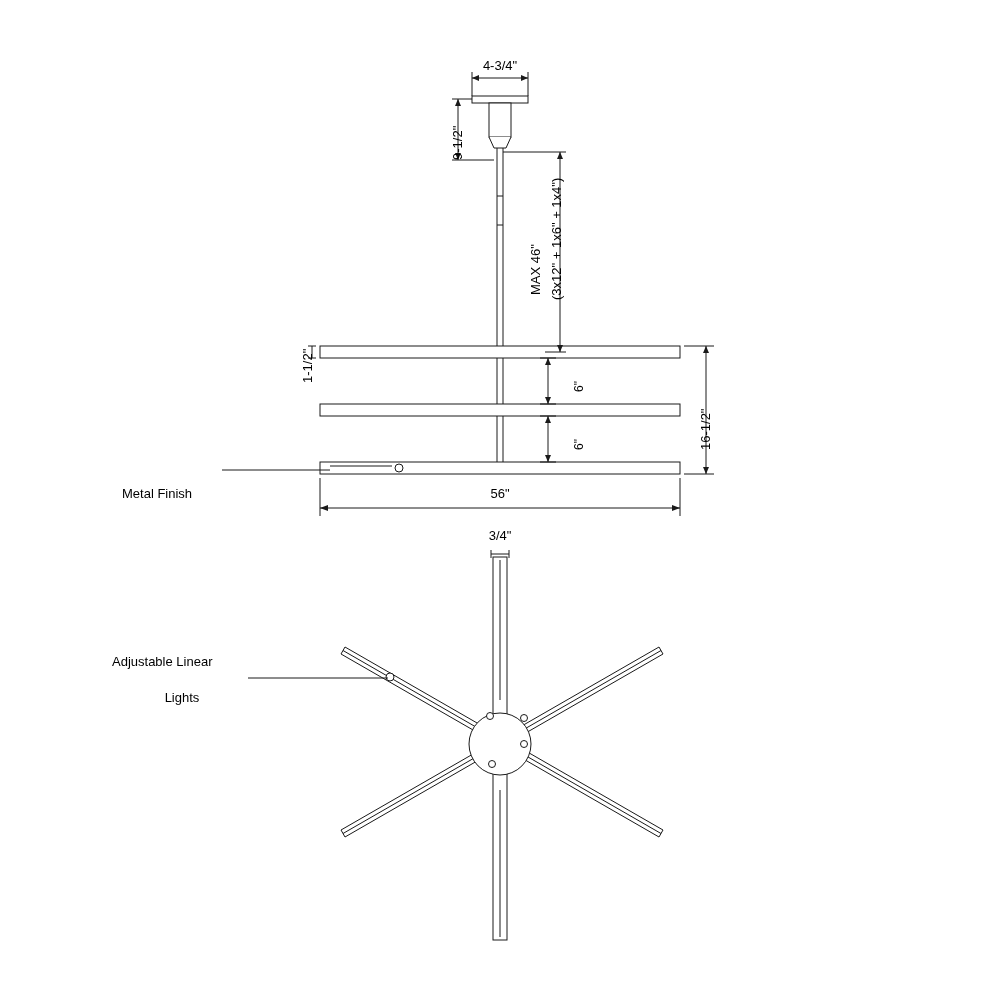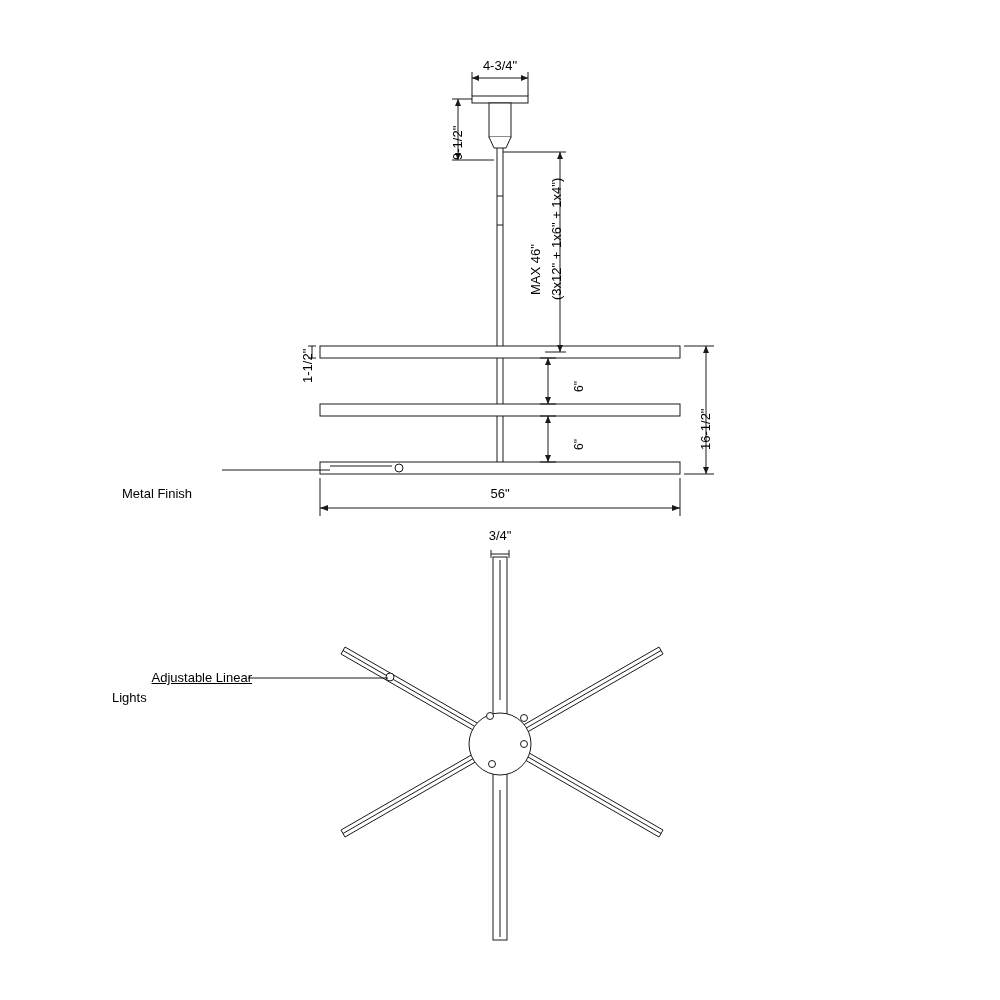--- a/index.html
+++ b/index.html
@@ -154,16 +154,16 @@
   <div class="lbl vert small" style="left:572px; top:450px;">6"</div>
 
   <div class="lbl vert" style="left:698px; top:450px;">16-1/2"</div>
 
   <div class="lbl center" style="left:450px; top:486px; width:100px;">56"</div>
 
   <div class="lbl" style="left:122px; top:486px;">Metal Finish</div>
 
   <div class="lbl center" style="left:450px; top:528px; width:100px;">3/4"</div>
 
-  <div class="lbl" style="left:112px; top:670px; width:140px; text-align:right;text-decoration:underline;">Adjustable Linear</div>
-  <div class="lbl" style="left:112px; top:690px; width:140px; text-align:left;">Lights</div>
+  <div class="lbl" style="left:112px; top:654px; width:140px; text-align:left;">Adjustable Linear</div>
+  <div class="lbl" style="left:112px; top:690px; width:140px; text-align:center;">Lights</div>
 
 </div>
 
 </body></html>

